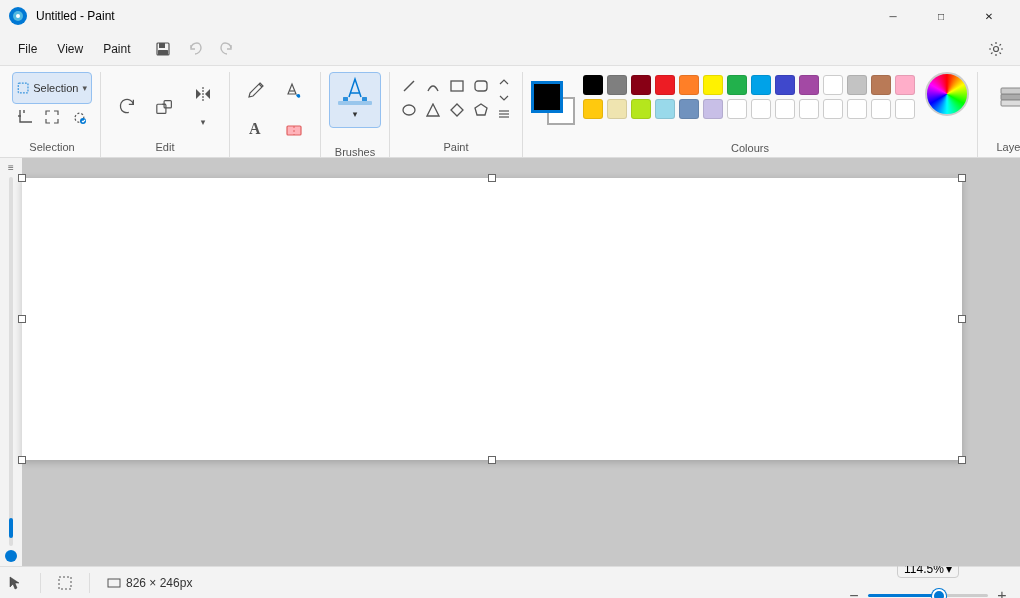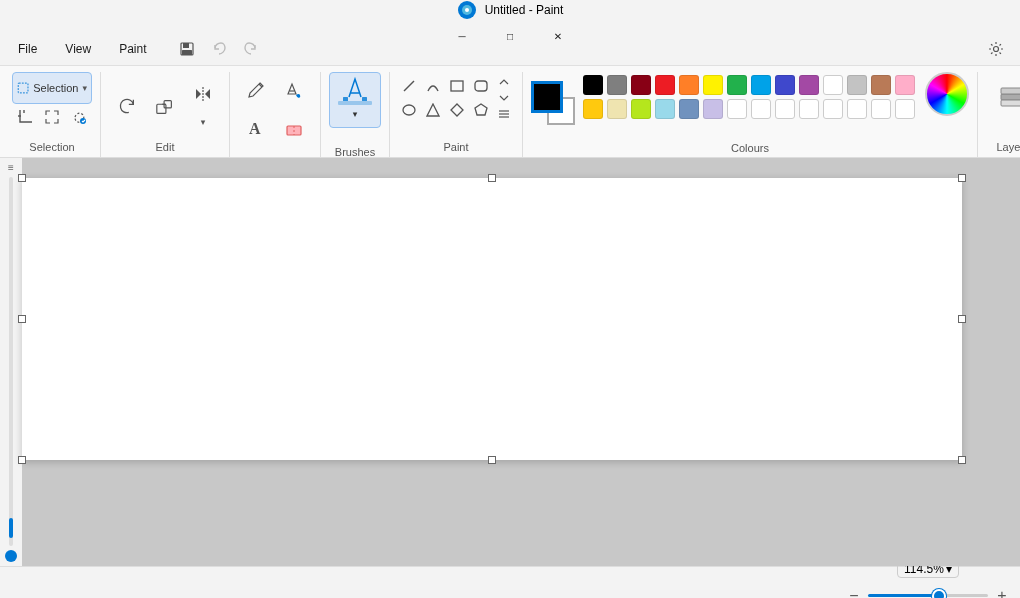--- a/index.html
+++ b/index.html
@@ -14,21 +14,20 @@
     }
 
     
     #title-bar {
       height: 32px;
       background: #f3f3f3;
       display: flex;
       align-items: center;
       padding: 0 8px;
       justify-content: space-between;
-      flex-direction: column;
     }
     #title-left {
       display: flex;
       align-items: center;
       gap: 8px;
     }
     #title-controls {
       display: flex;
       align-items: center;
       gap: 2px;
@@ -45,21 +44,21 @@
       border-radius: 4px;
     }
 
     
     #menu-bar {
       height: 34px;
       background: #f3f3f3;
       display: flex;
       align-items: center;
       padding: 0 8px;
-      gap: 8px;
+      gap: 0;
       border-bottom: 1px solid #e0e0e0;
     }
     .menu-item {
       padding: 4px 10px;
       font-size: 12px;
       cursor: pointer;
       border-radius: 4px;
       color: #1a1a1a;
     }
     #menu-actions {
@@ -783,20 +782,40 @@
         <div class="handle mr"></div>
         <div class="handle bl"></div>
         <div class="handle bm"></div>
         <div class="handle br"></div>
       </div>
     </div>
   </div>
 </div>
 
 <div id="status-bar">
+  <div id="status-left">
+    <div class="status-item">
+      <svg width="16" height="16" viewBox="0 0 16 16">
+        <polygon points="2,2 2,12 5,9 7,14 9,13 7,8 11,8" fill="#555" stroke="#333" stroke-width="0.5"></polygon>
+      </svg>
+    </div>
+    <div class="sep"></div>
+    <div class="status-item">
+      <svg width="16" height="16" viewBox="0 0 16 16">
+        <rect x="2" y="2" width="12" height="12" stroke="#555" stroke-width="1" stroke-dasharray="2,2" fill="none"></rect>
+      </svg>
+    </div>
+    <div class="sep"></div>
+    <div class="status-item">
+      <svg width="16" height="16" viewBox="0 0 16 16">
+        <rect x="2" y="4" width="12" height="8" stroke="#555" stroke-width="1" fill="none"></rect>
+      </svg>
+      <span>826 × 246px</span>
+    </div>
+  </div>
   <div id="status-right">
     <div class="status-item">
       <svg width="16" height="16" viewBox="0 0 16 16">
         <circle cx="8" cy="8" r="6" stroke="#555" stroke-width="1" fill="none"></circle>
         <circle cx="8" cy="8" r="2" fill="#555"></circle>
         <line x1="8" y1="2" x2="8" y2="4" stroke="#555" stroke-width="1"></line>
         <line x1="8" y1="12" x2="8" y2="14" stroke="#555" stroke-width="1"></line>
         <line x1="2" y1="8" x2="4" y2="8" stroke="#555" stroke-width="1"></line>
         <line x1="12" y1="8" x2="14" y2="8" stroke="#555" stroke-width="1"></line>
       </svg>

